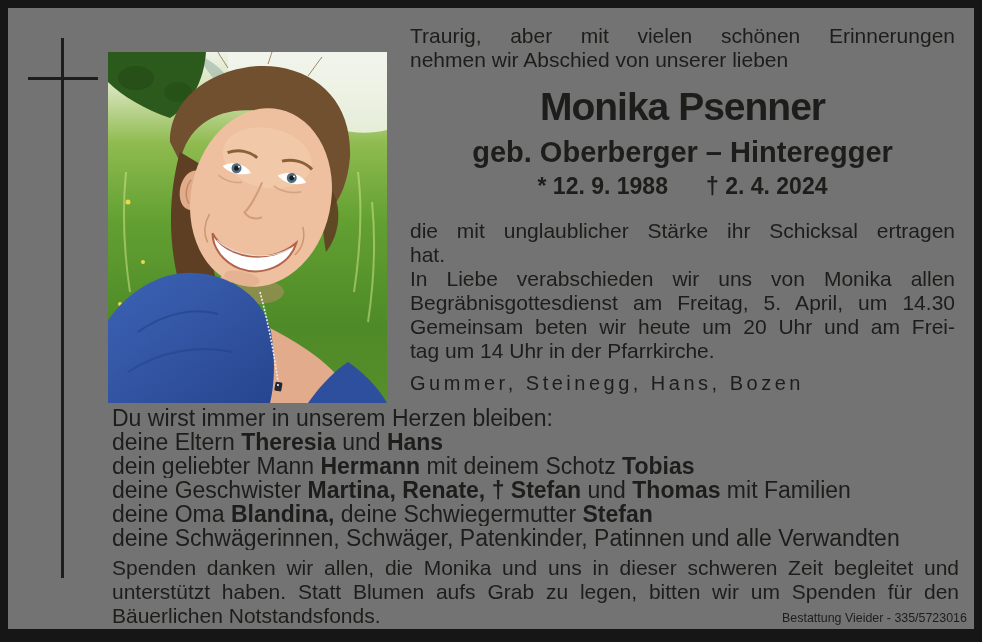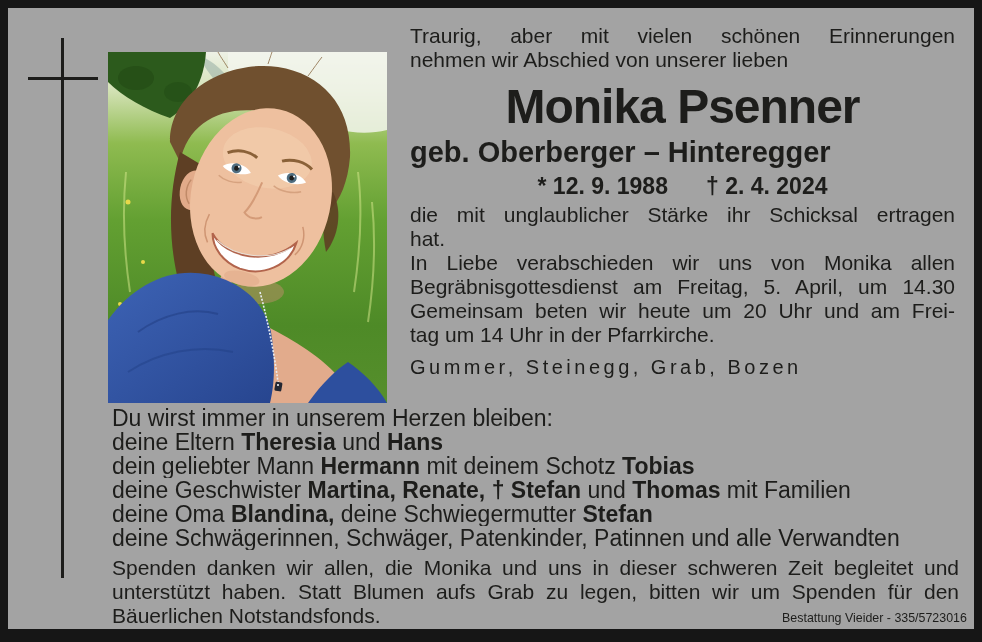--- a/index.html
+++ b/index.html
@@ -1,37 +1,37 @@
 <!DOCTYPE html>
 <html><head>
 <meta charset="utf-8">
 <style>
   html,body{margin:0;padding:0;background:#444;}
   .page{
     position:relative;width:982px;height:642px;background:#161616;
     font-family:"Liberation Sans","DejaVu Sans",sans-serif;color:#1d1d1b;
     overflow:hidden;
   }
-  .paper{position:absolute;left:8px;top:8px;right:8px;bottom:13px;background:#a3a3a3;}
+  .paper{position:absolute;left:8px;top:8px;right:8px;bottom:13px;background:#737373;}
   
   .cross-v{position:absolute;left:53px;top:30px;width:3px;height:540px;background:#1d1d1b;}
   .cross-h{position:absolute;left:20px;top:69px;width:70px;height:3px;background:#1d1d1b;}
   
   .photo{position:absolute;left:100px;top:44px;width:279px;height:351px;overflow:hidden;}
   .photo svg{display:block;}
   
   .col-right{position:absolute;left:402px;top:16px;width:545px;}
   .ln{height:24px;line-height:24px;overflow:hidden;}
   .j{text-align:justify;text-align-last:justify;}
   .intro{font-size:21px;}
-  .name{margin-top:6px;font-size:48px;line-height:58px;font-weight:bold;text-align:center;letter-spacing:-1px;white-space:nowrap;}
-  .maiden{font-size:29px;line-height:32px;font-weight:bold;text-align:left;white-space:nowrap;}
+  .name{margin-top:6px;font-size:39px;line-height:58px;font-weight:bold;text-align:center;letter-spacing:-1px;white-space:nowrap;}
+  .maiden{font-size:29px;line-height:32px;font-weight:bold;text-align:center;white-space:nowrap;}
   .dates{margin-top:5px;height:26px;line-height:26px;font-size:23px;font-weight:bold;display:flex;justify-content:center;gap:38px;}
   .bodytext{font-size:21px;}
-  .b1{margin-top:4px;}
+  .b1{margin-top:20px;}
   .places{margin-top:8px;font-size:20px;line-height:24px;letter-spacing:3.5px;white-space:nowrap;}
   
   .bottom{position:absolute;left:104px;top:398px;width:847px;font-size:23px;}
   .bottom .ln{height:24px;line-height:24px;}
   .thanks{margin-top:6px;font-size:21px;}
   b{font-weight:bold;}
   .credit{position:absolute;right:7px;top:600px;font-size:13.5px;line-height:20px;white-space:nowrap;transform:scaleX(.92);transform-origin:right;}
 </style>
 </head>
 <body>
@@ -142,21 +142,21 @@
           <div class="ln"><span>hat.</span></div>
         </div>
       <div class="bodytext">
           <div class="ln j"><span>In Liebe verabschieden wir uns von Monika allen</span></div>
           <div class="ln j"><span>Begräbnisgottesdienst am Freitag, 5. April, um 14.30</span></div>
         </div>
       <div class="bodytext">
           <div class="ln j"><span>Gemeinsam beten wir heute um 20 Uhr und am Frei-</span></div>
           <div class="ln"><span>tag um 14 Uhr in der Pfarrkirche.</span></div>
         </div>
-      <div class="places">Gummer, Steinegg, Grab, Bozen</div>
+      <div class="places">Gummer, Steinegg, Hans, Bozen</div>
     </div>
 
     <div class="bottom">
       <div class="ln">Du wirst immer in unserem Herzen bleiben:</div>
       <div>
           <div class="ln"><span>deine Eltern </span><b>Theresia</b><span> und </span><b>Hans</b></div>
           <div class="ln"><span>dein geliebter Mann </span><b>Hermann</b><span> mit deinem Schotz </span><b>Tobias</b></div>
           <div class="ln"><span>deine Geschwister </span><b>Martina, Renate, † Stefan</b><span> und </span><b>Thomas</b><span> mit Familien</span></div>
           <div class="ln"><span>deine Oma </span><b>Blandina,</b><span> deine Schwiegermutter </span><b>Stefan</b></div>
           <div class="ln"><span>deine Schwägerinnen, Schwäger, Patenkinder, Patinnen und alle Verwandten</span></div>

